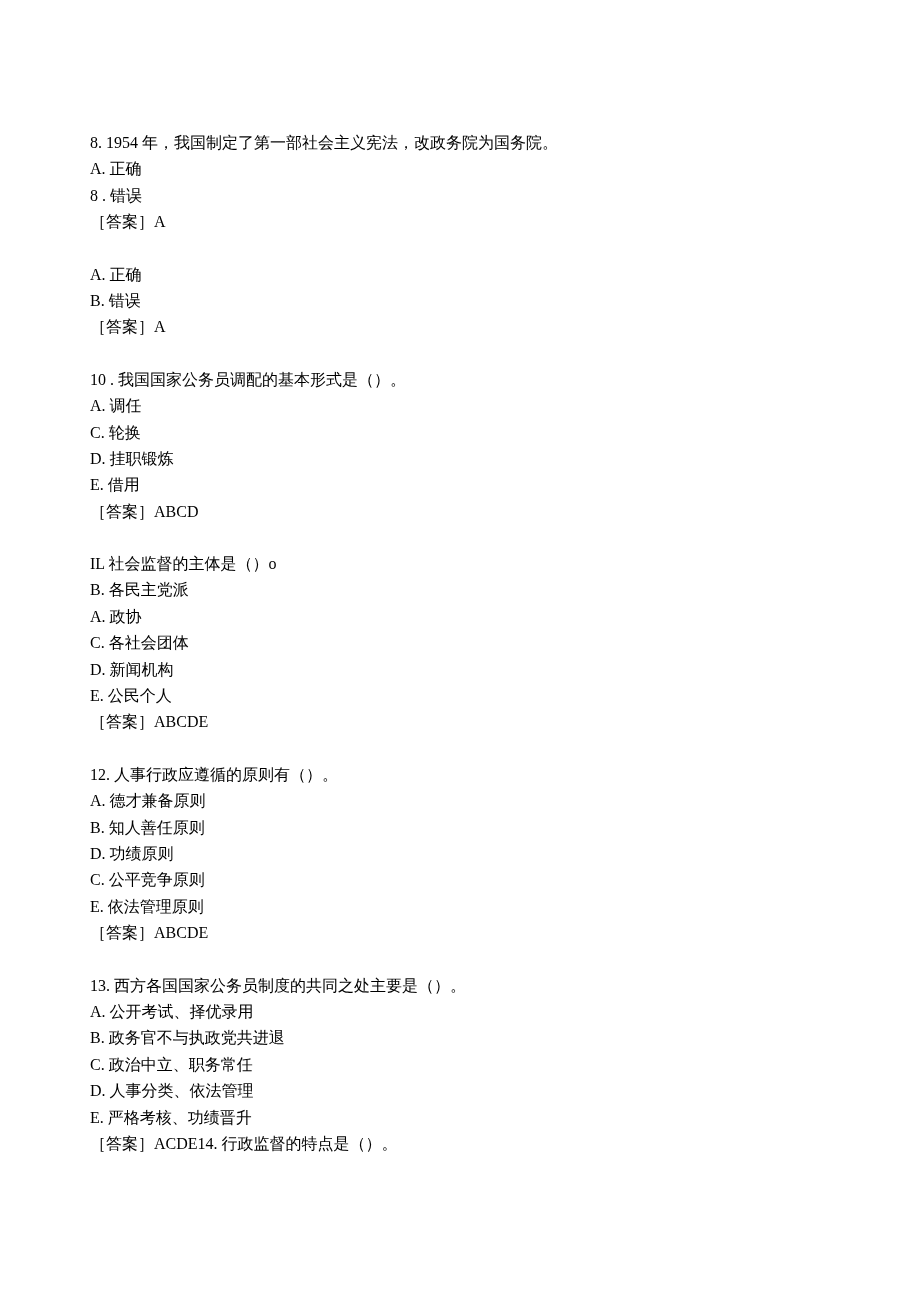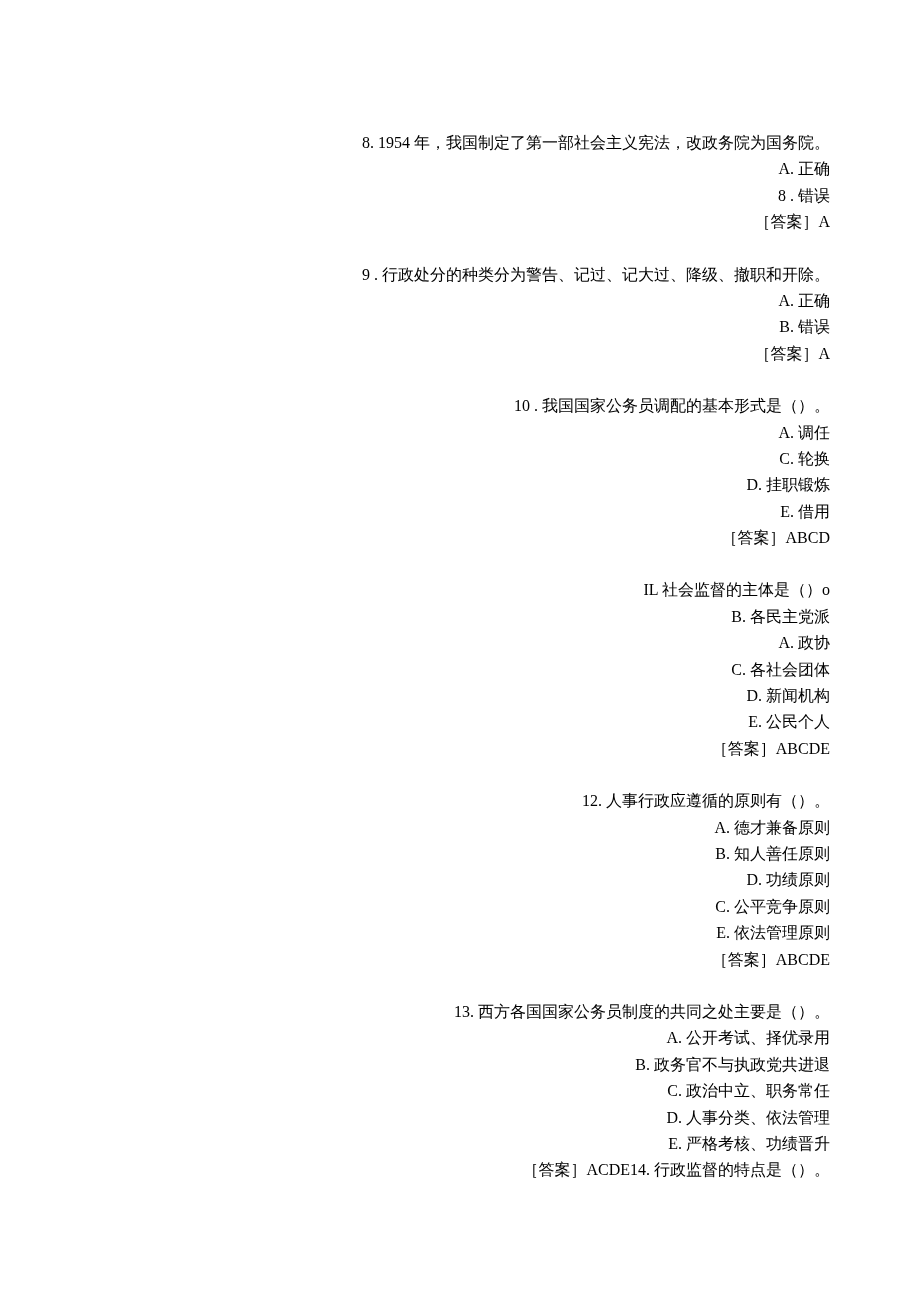--- a/index.html
+++ b/index.html
@@ -14,37 +14,35 @@
       line-height: 1.65;
       color: #000000;
       padding: 130px 90px 60px 90px;
       width: 920px;
     }
     .question-block {
       margin-bottom: 26px;
     }
     .line {
       white-space: pre-wrap;
-      text-align: right;
     }
   </style>
 </head>
 <body>
 
 <div>
 
   <div class="question-block">
     <div class="line">8. 1954 年，我国制定了第一部社会主义宪法，改政务院为国务院。</div>
     <div class="line">A. 正确</div>
     <div class="line">8 . 错误</div>
     <div class="line">［答案］A</div>
   </div>
 
   <div class="question-block">
-    <div class="line">9 . 行政处分的种类分为警告、记过、记大过、降级、撤职和开除。</div>
     <div class="line">A. 正确</div>
     <div class="line">B. 错误</div>
     <div class="line">［答案］A</div>
   </div>
 
   <div class="question-block">
     <div class="line">10 . 我国国家公务员调配的基本形式是（）。</div>
     <div class="line">A. 调任</div>
     <div class="line">C. 轮换</div>
     <div class="line">D. 挂职锻炼</div>

